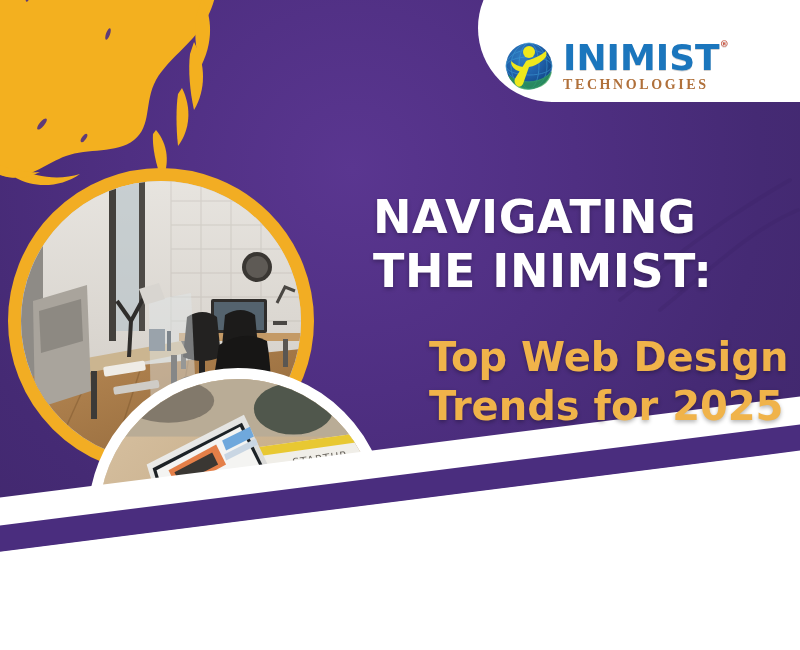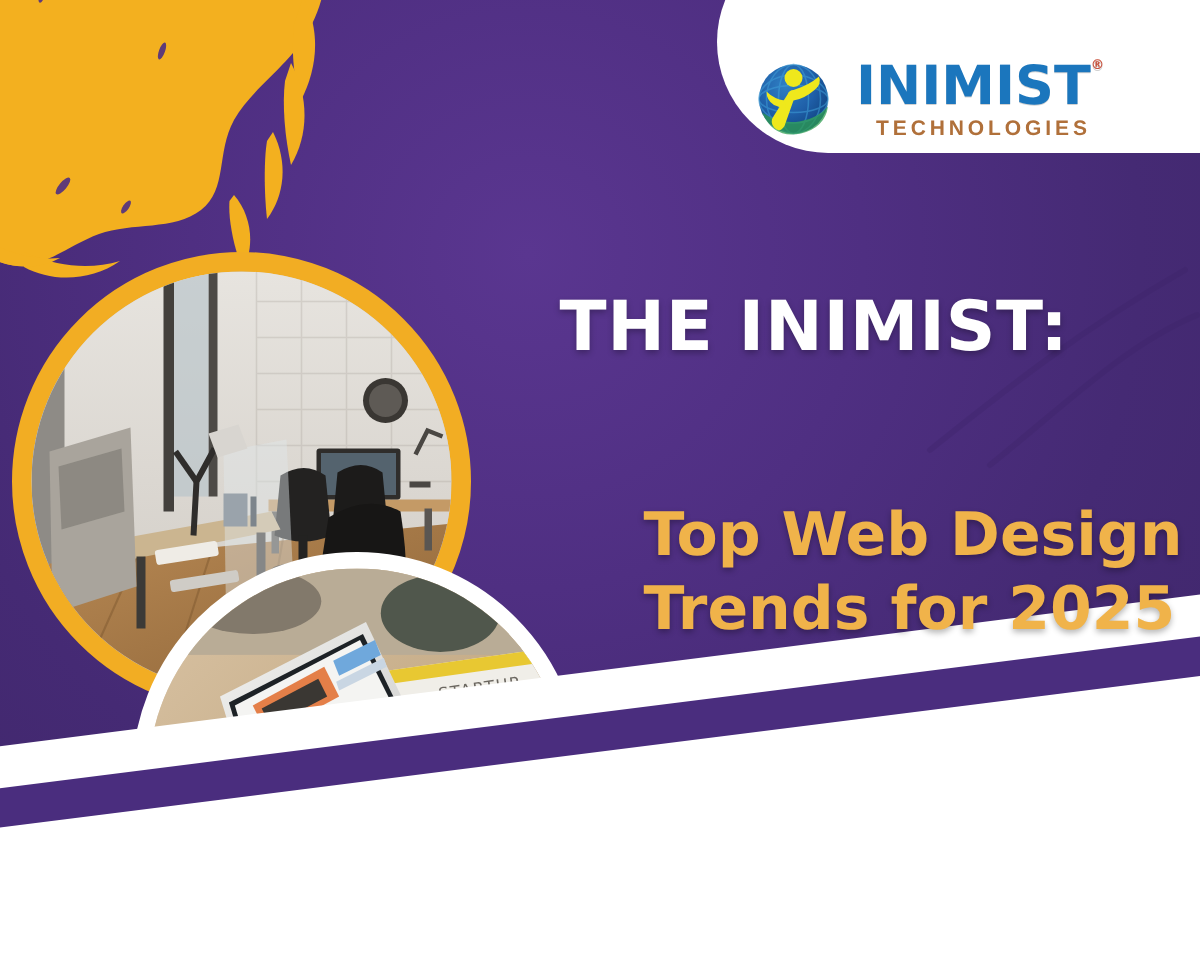--- a/index.html
+++ b/index.html
@@ -24,33 +24,33 @@
   .header-card{
     position:absolute;left:478px;top:-46px;width:360px;height:148px;
     background:#ffffff;border-radius:80px 0 0 80px;
     display:flex;align-items:flex-end;justify-content:flex-start;
   }
   .logo{
     position:absolute;left:26px;bottom:10px;
     display:flex;align-items:center;gap:9px;
   }
   .logo-mark{width:50px;height:50px;flex:0 0 50px;}
-  .logo-text{display:flex;flex-direction:column;line-height:1;align-items:flex-end;}
+  .logo-text{display:flex;flex-direction:column;line-height:1;}
   .logo-word{
     position:relative;
     font-size:36px;font-weight:bold;letter-spacing:0px;
     color:#1b76bd;font-family:"DejaVu Sans", sans-serif;
     text-shadow:0 1px 0 rgba(0,0,0,.18);
   }
   .logo-reg{
     position:absolute;right:-9px;top:0px;font-size:9px;font-weight:bold;color:#c8503b;
   }
   .logo-sub{
     margin-top:2px;font-size:14px;font-weight:bold;letter-spacing:2.6px;
-    color:#b0703a;font-family:Liberation Sans, sans-serif;margin-left:21px;
+    color:#b0703a;font-family:Liberation Serif, serif;
   }
 
   
   .splash{position:absolute;left:-44px;top:-62px;width:300px;height:250px;}
 
   
   .band-white{
     position:absolute;left:-20px;top:500px;width:860px;height:180px;
     background:#ffffff;
     transform:rotate(-7.2deg);transform-origin:0 0;
@@ -323,20 +323,21 @@
         <circle cx="66" cy="266" r="4" fill="#cfccc6"></circle>
       </svg>
     </div>
   </div>
 
   <div class="band-white"></div>
   <div class="band-stripe"></div>
   <div class="band-white2"></div>
 
   <div class="headline">
+    <div class="hl-line">NAVIGATING</div>
     <div class="hl-line">THE INIMIST:</div>
   </div>
   <div class="subwrap">
     <div class="sub-line">Top Web Design</div>
     <div class="sub-line">Trends for 2025</div>
   </div>
 
   <div class="header-card">
     <div class="logo">
       <div class="logo-mark">

